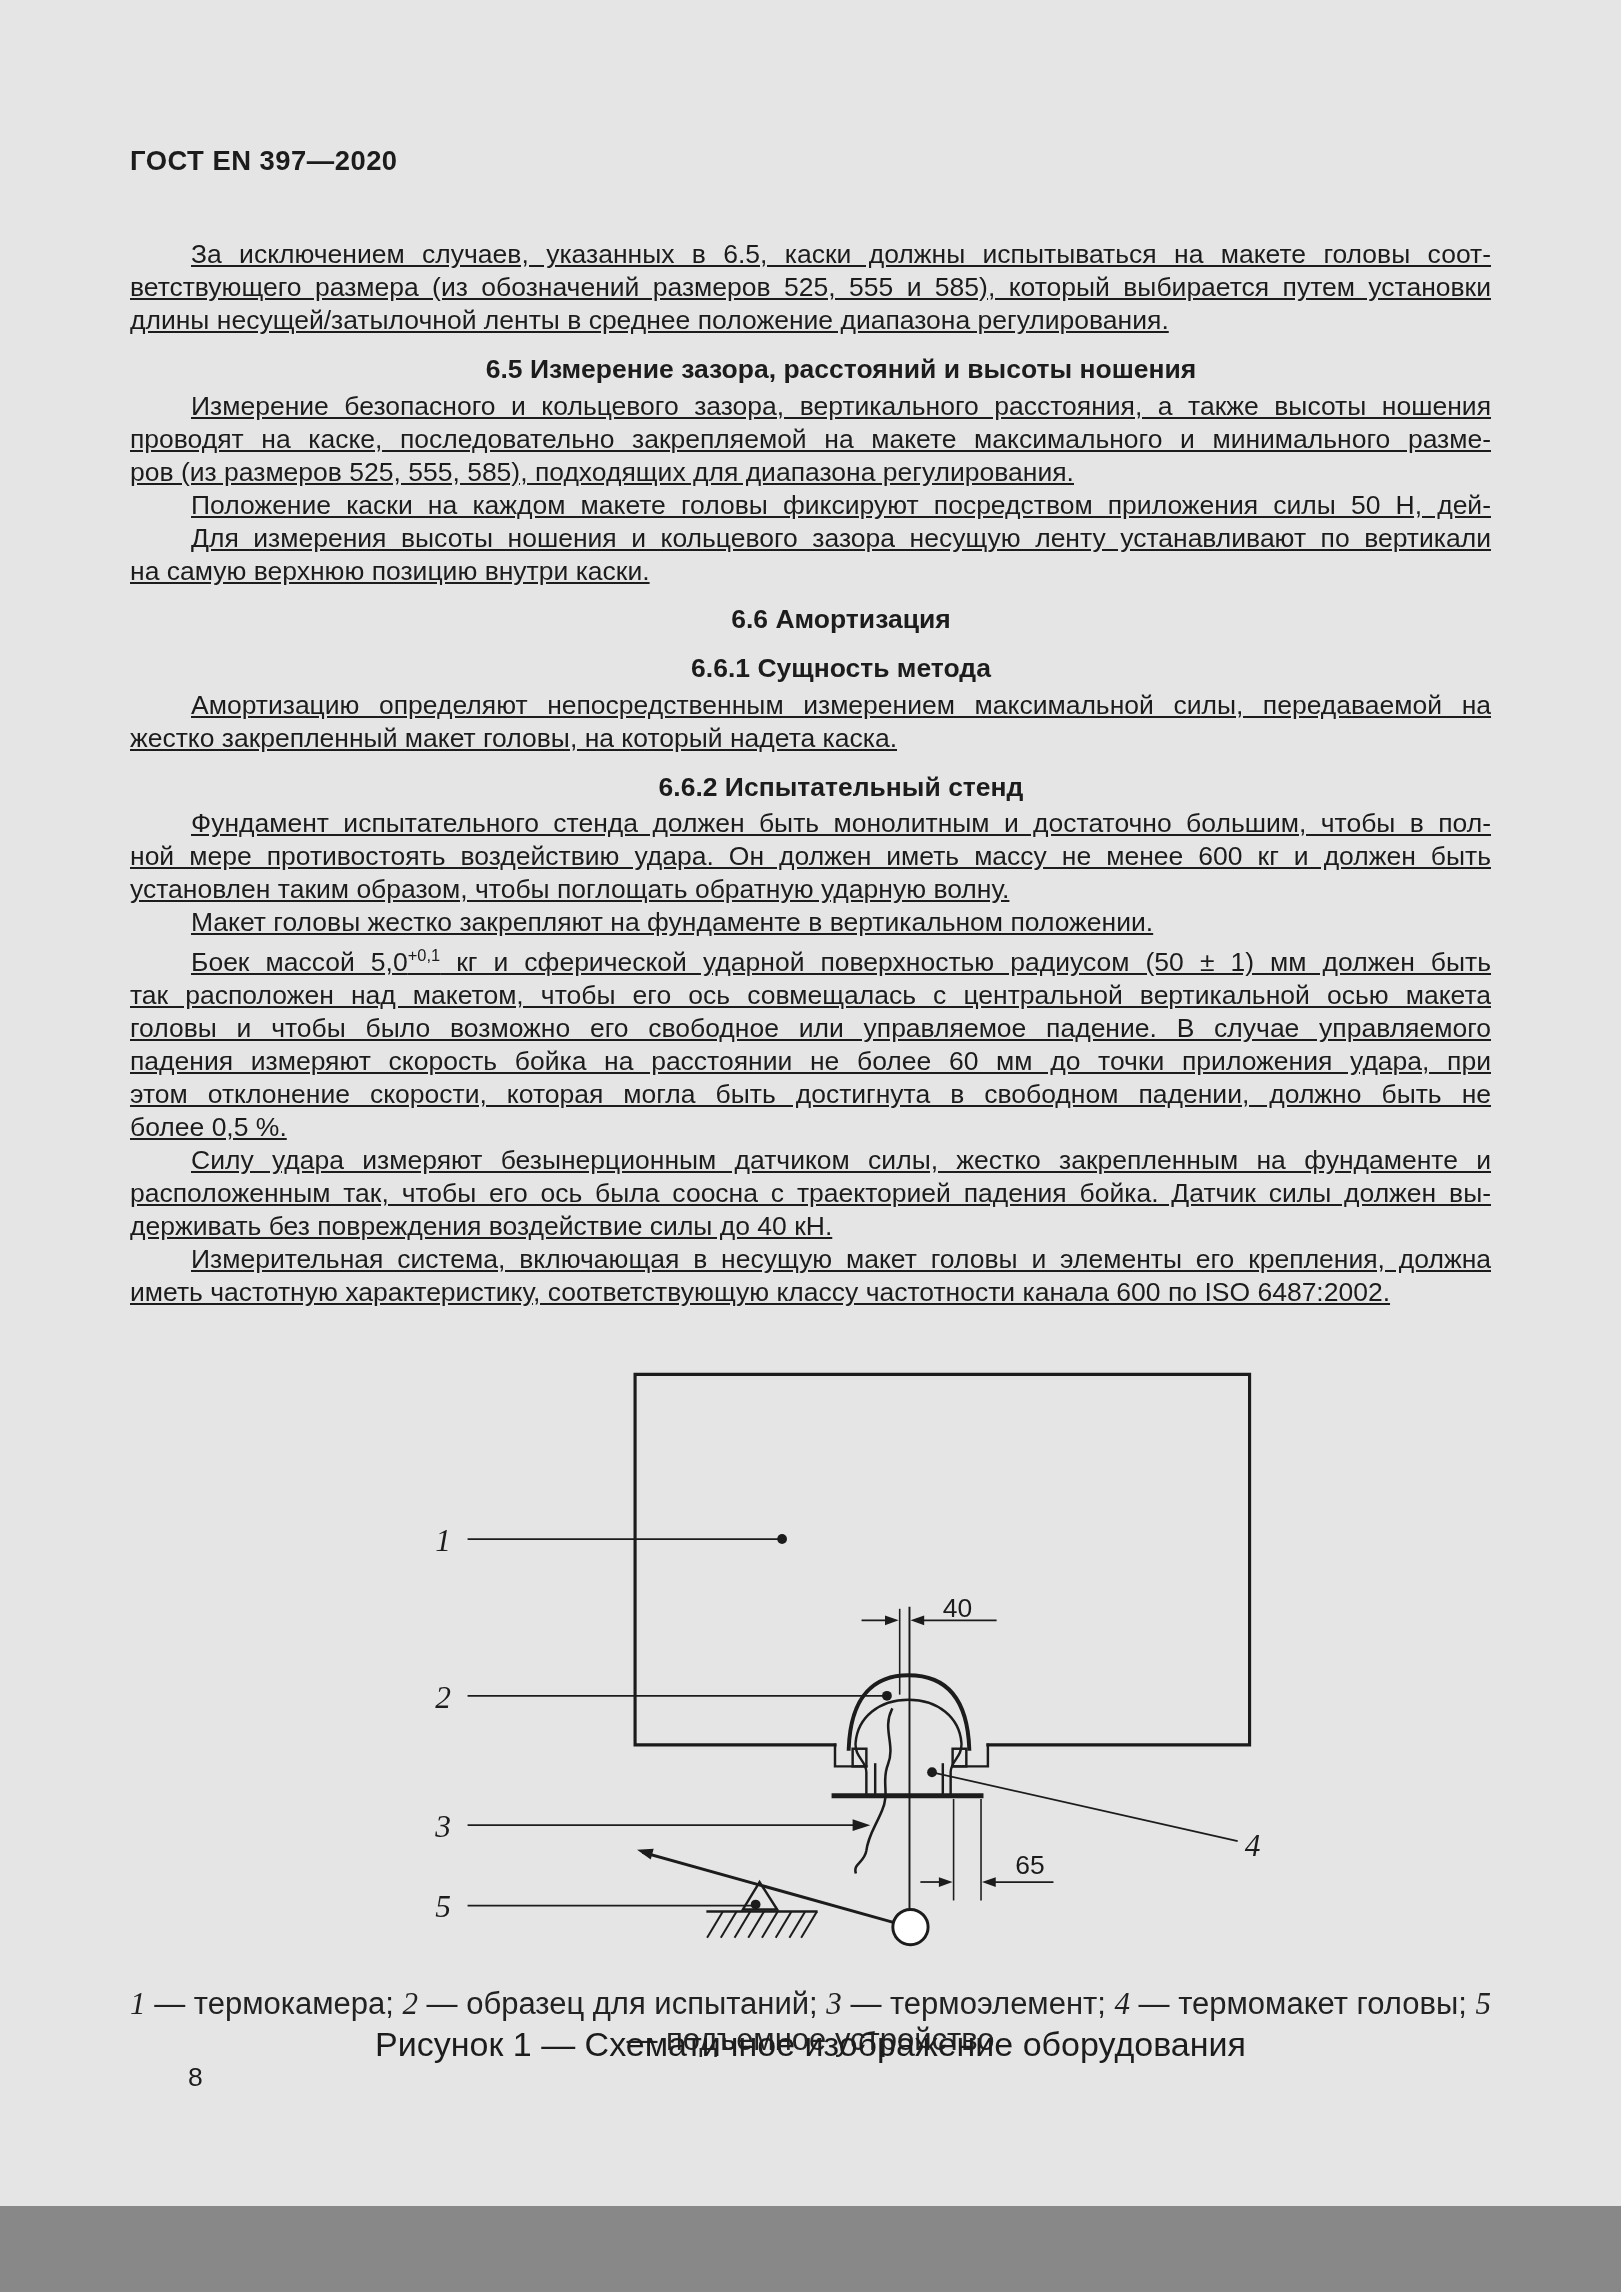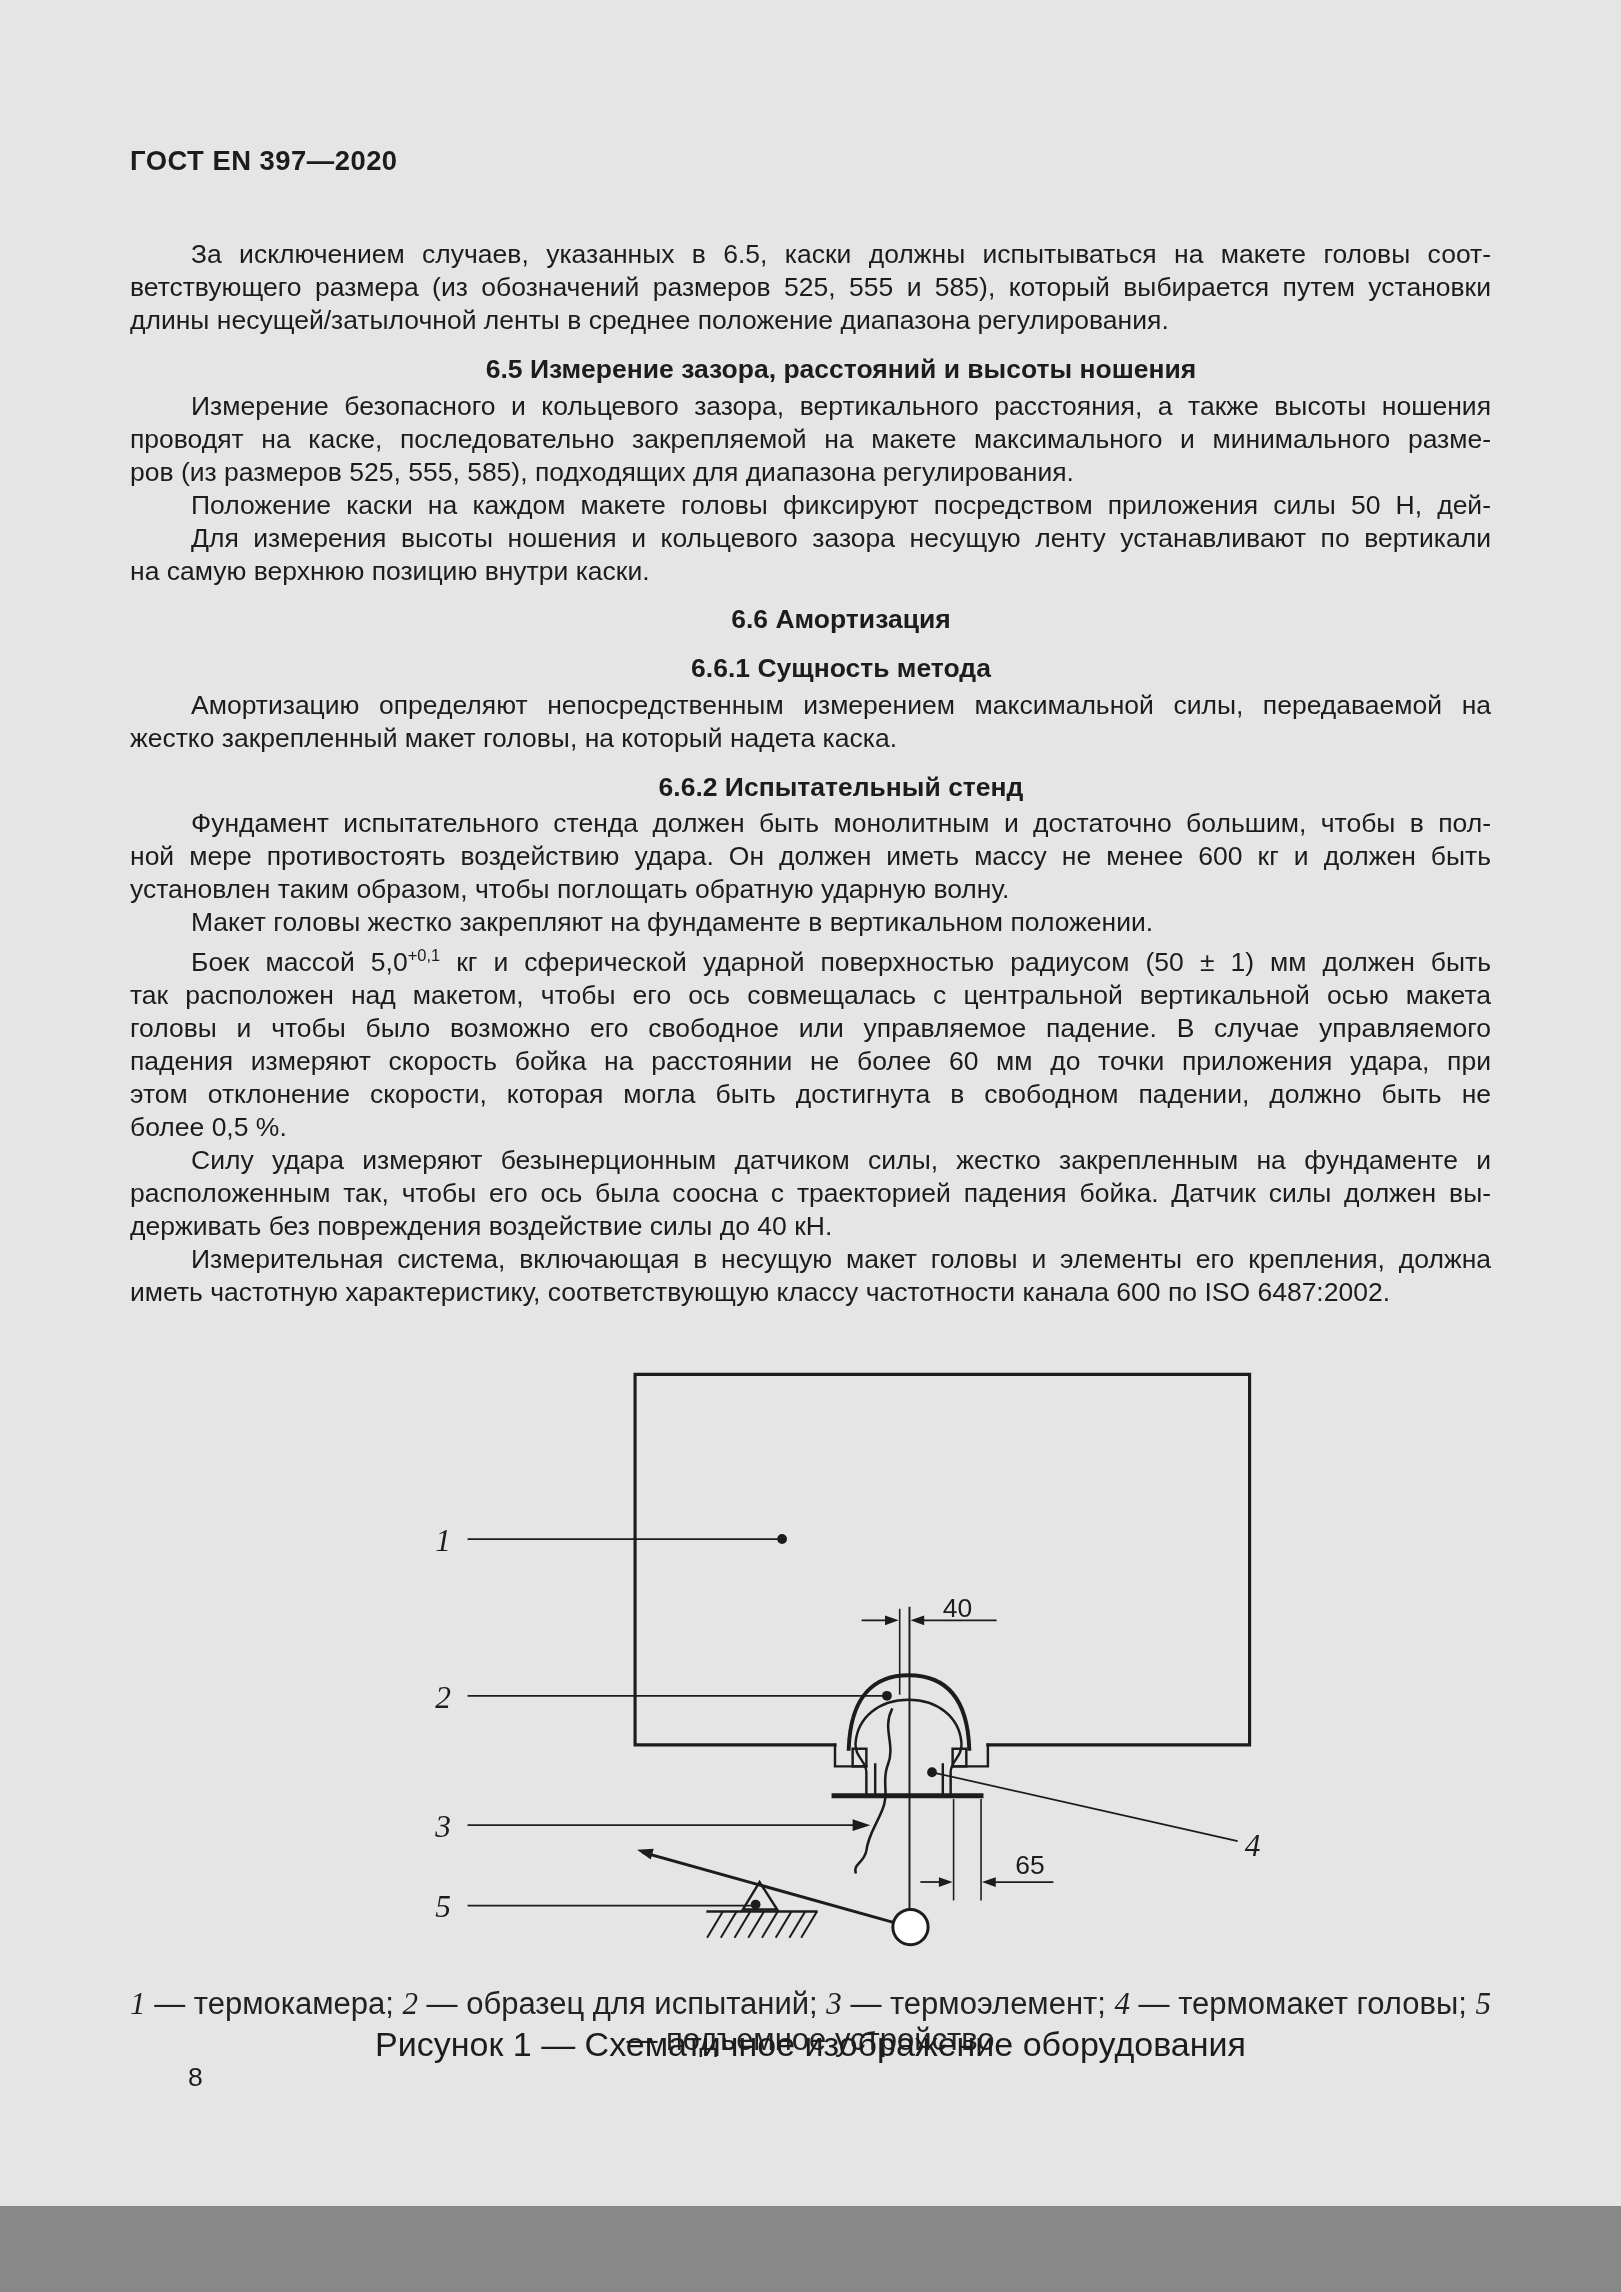--- a/index.html
+++ b/index.html
@@ -9,21 +9,21 @@
     font-family:"Liberation Sans", sans-serif;
   }
   .doc-header{
     position:absolute; left:130px; top:145px; font-size:27.4px; font-weight:bold;
     letter-spacing:0.5px;
   }
   .body-text{
     position:absolute; left:130px; top:238px; width:1361px;
     font-size:26.5px; line-height:33px;
   }
-  .tl{ text-align:justify; text-align-last:justify; white-space:normal; }
+  .tl{ text-align:justify; text-align-last:justify; white-space:normal;text-decoration:underline; }
   .tl.first{ text-indent:61px; }
   .tl.end{ text-align-last:left; }
   .hd{ font-weight:bold; margin:15.7px 0 3.9px 0; text-indent:61px; text-align:center; }
   sup{ font-size:0.62em; }
   .fig-svg{ position:absolute; left:0; top:0; }
   .fig-caption{
     position:absolute; left:130px; top:1986px; width:1361px;
     font-size:31px; text-align:center; color:#222;
   }
   .fig-caption i{ font-family:"Liberation Serif", serif; font-style:italic; }

